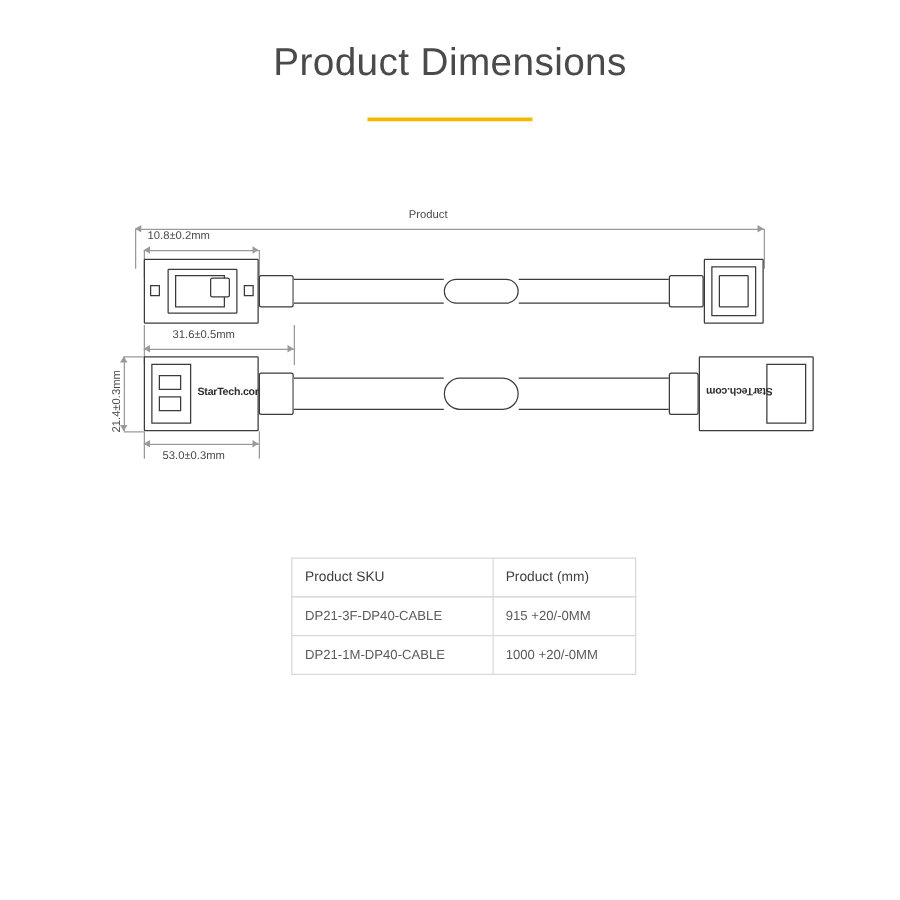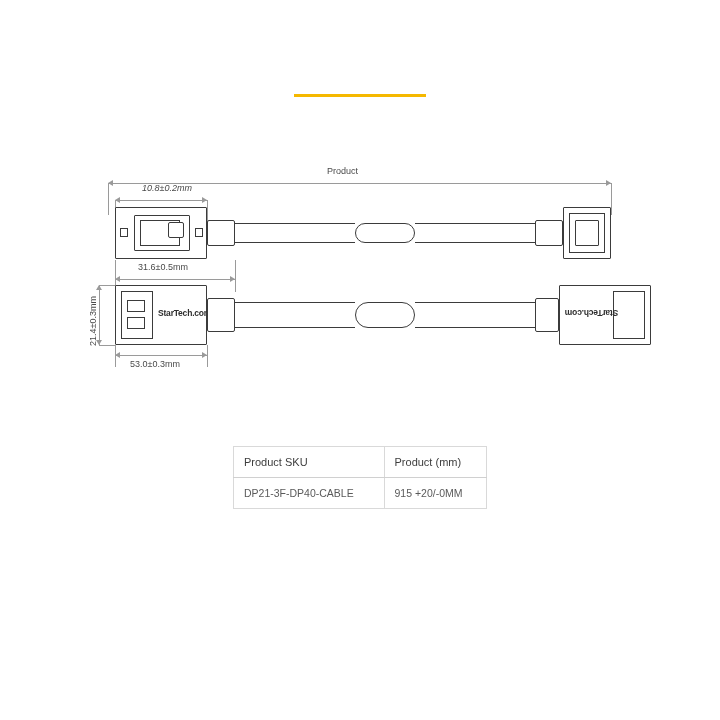--- a/index.html
+++ b/index.html
@@ -134,21 +134,21 @@
   }
   
   .table-wrap {
     position: absolute;
     top: 446px;
     left: 233px;
     width: 254px;
   }
   table {
     border-collapse: collapse;
-    width: 254px;
+    width: 276px;
     font-size: 10.5px;
     color: #4a4a4a;
   }
   th, td {
     border: 1px solid #d9d9d9;
     padding: 9px 10px;
     text-align: left;
     font-weight: normal;
   }
   thead th {
@@ -157,32 +157,33 @@
     color: #3d3d3d;
     border-bottom: 1px solid #d0d0d0;
   }
   tbody td { color: #5a5a5a; }
 </style>
 </head>
 <body>
 
 <div class="page">
 
+  <div class="title">Product Dimensions</div>
   <div class="title-rule"></div>
 
   <div class="diagram">
 
     <div class="dim-label" style="top:16px; left:257px;">Product</div>
     <div class="hline" style="top:33px; left:38px; width:503px;"></div>
     <div class="arrowL" style="top:30px; left:38px;"></div>
     <div class="arrowR" style="top:30px; left:536px;"></div>
     <div class="vline" style="top:33px; left:38px; height:32px;"></div>
     <div class="vline" style="top:33px; left:541px; height:32px;"></div>
 
-    <div class="dim-label" style="top:33px; left:72px;font-style:italic;">10.8±0.2mm</div>
+    <div class="dim-label" style="top:33px; left:48px;">10.8±0.2mm</div>
     <div class="hline" style="top:50px; left:45px; width:92px;"></div>
     <div class="arrowL" style="top:47px; left:45px;"></div>
     <div class="arrowR" style="top:47px; left:132px;"></div>
     <div class="vline" style="top:50px; left:45px; height:22px;"></div>
     <div class="vline" style="top:50px; left:137px; height:22px;"></div>
 
     <div class="conn" style="top:57px; left:45px; width:92px; height:52px;"></div>
     <div class="conn-inner" style="top:65px; left:64px; width:56px; height:36px; border-radius:1px;"></div>
     <div class="conn-inner" style="top:70px; left:70px; width:40px; height:26px;"></div>
     <div class="pinrow" style="top:78px; left:50px; width:8px; height:9px;"></div>
@@ -245,17 +246,21 @@
         <tr>
           <th>Product SKU</th>
           <th>Product (mm)</th>
         </tr>
       </thead>
       <tbody>
         <tr>
           <td>DP21-3F-DP40-CABLE</td>
           <td>915 +20/-0MM</td>
         </tr>
+        <tr>
+          <td>DP21-1M-DP40-CABLE</td>
+          <td>1000 +20/-0MM</td>
+        </tr>
       </tbody>
     </table>
   </div>
 
 </div>
 
 </body></html>

